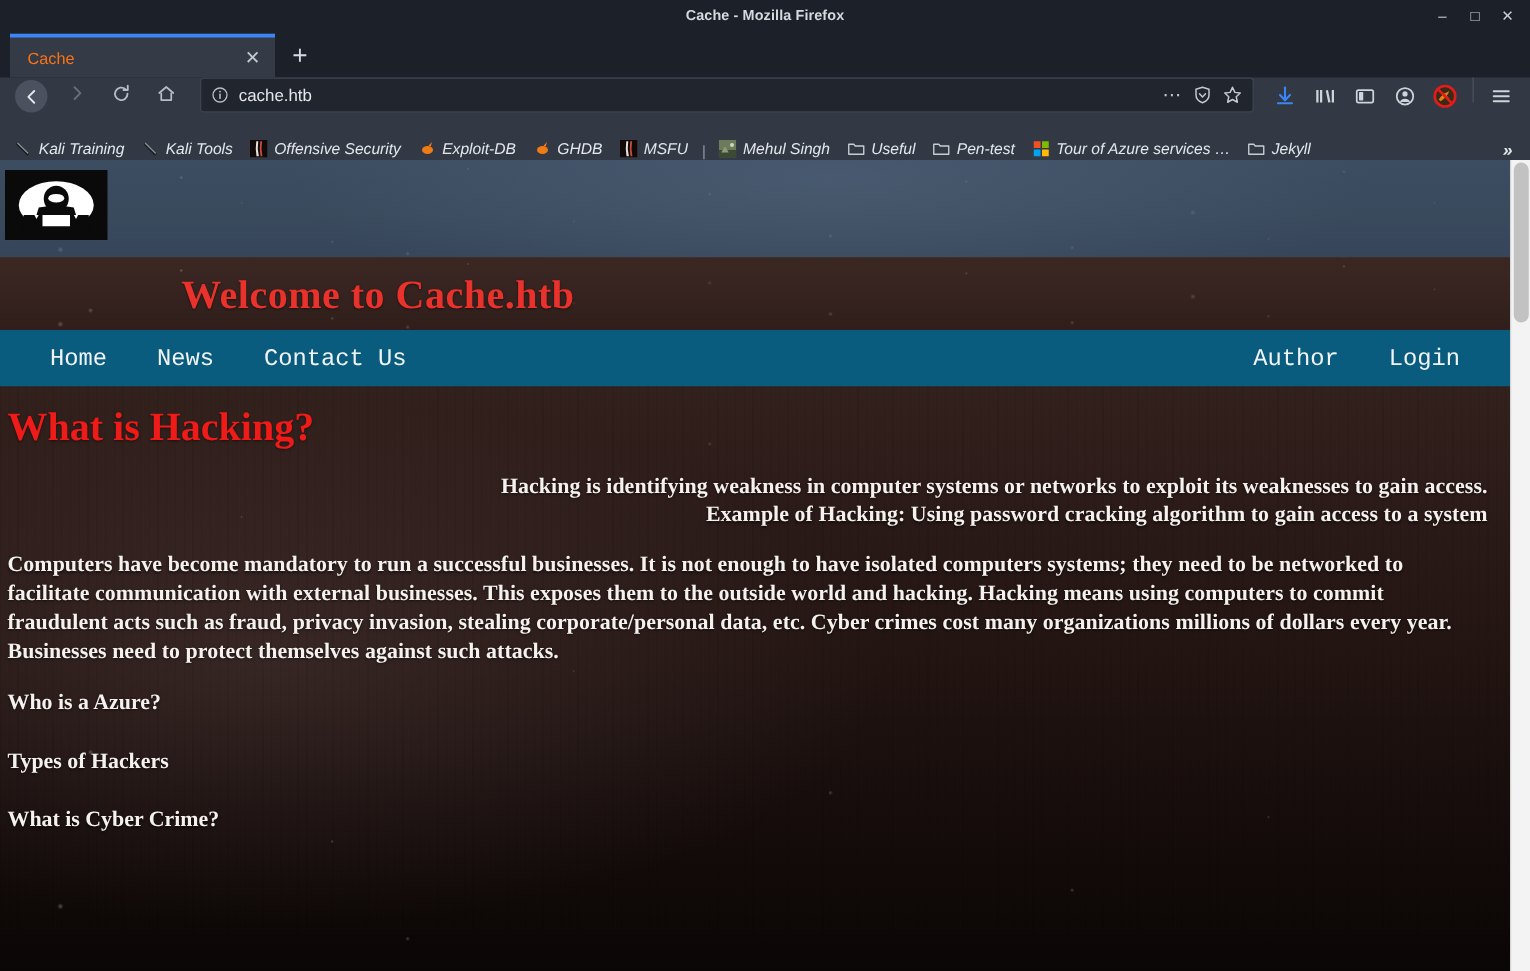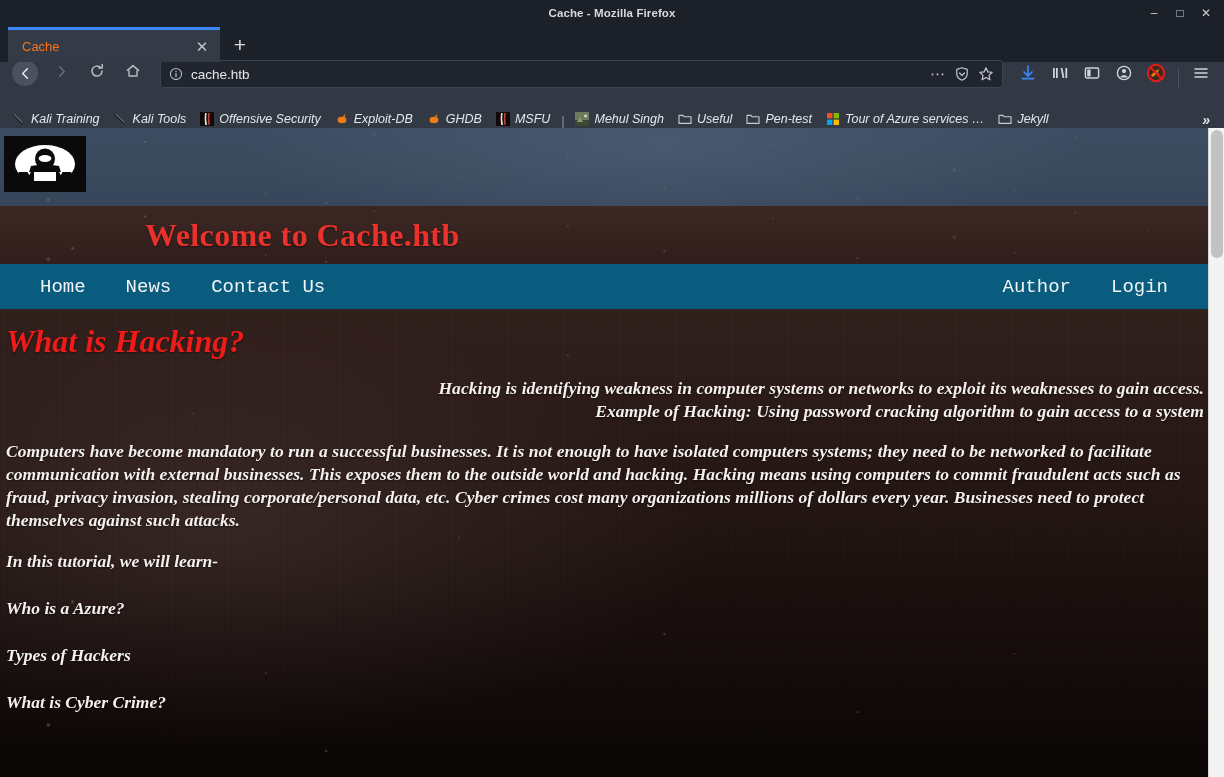--- a/index.html
+++ b/index.html
@@ -27,22 +27,22 @@
               padding-left: 8px; flex: 0 0 36px; }
   .tab { width: 212px; height: 35px; background: #343a46; border-top: 3px solid #3b85f5;
          display: flex; align-items: center; padding: 0 10px 0 14px; position: relative; }
   .tab .tab-label { flex: 1; color: #f97316; font-size: 13px; white-space: nowrap;
                     overflow: hidden; text-overflow: ellipsis; }
   .tab .tab-close { color: #c3c7ce; font-size: 15px; line-height: 1; width: 16px;
                     text-align: center; }
   .newtab { width: 40px; height: 35px; color: #d7dae0; font-size: 21px; display: flex;
             align-items: center; justify-content: center; font-weight: 300; }
 
-  .navbar { height: 38px; background: #323844; display: flex; align-items: flex-end;
-            padding: 12px 8px; gap: 2px; flex: 0 0 38px; }
+  .navbar { height: 38px; background: #323844; display: flex; align-items: flex-start;
+            padding: 0 8px; gap: 2px; flex: 0 0 38px; }
   .navbtn { width: 34px; height: 30px; display: flex; align-items: center;
             justify-content: center; color: #b7bcc5; }
   .navbtn.back { color: #e8eaee; }
   .navbtn.back .circ { width: 26px; height: 26px; border-radius: 50%; background: #4b515e;
                        display: flex; align-items: center; justify-content: center; }
   .navbtn.fwd { color: #676e7c; }
   .urlbar { flex: 1; height: 28px; margin: 0 8px; background: #21252e; border: 1px solid #3d4450;
             border-radius: 3px; display: flex; align-items: center; padding: 0 8px; gap: 8px; }
   .urlbar .ico { color: #b7bcc5; font-size: 13px; display: flex; align-items: center; }
   .urlbar .urltext { flex: 1; color: #e4e7ec; font-size: 13.5px; }
@@ -104,22 +104,22 @@
                font-family: "Liberation Serif", serif; font-weight: bold; font-size: 32px;
                letter-spacing: .4px; text-shadow: 0 1px 2px rgba(0,0,0,.5); text-align: right; }
 
   .nav { height: 45px; background: #0a5c7e; display: flex; align-items: center;
          padding: 0 20px; position: relative; }
   .nav .left, .nav .right { display: flex; align-items: center; }
   .nav .right { margin-left: auto; }
   .navlink { color: #f1f4f6; font-family: Liberation Mono, monospace; font-size: 19px;
              padding: 0 20px; text-decoration: none; white-space: nowrap; }
 
-  .content { position: relative; padding: 14px 4px 0 6px; color: #f4f1ee;
-             font-family: "Liberation Serif", serif; font-style: italic; }
+  .content { position: relative; padding: 14px 18px 0 6px; color: #f4f1ee;
+             font-family: "Liberation Serif", serif; }
   .h1 { color: #ee1b18; font-size: 32px; font-weight: bold; line-height: 1.18;
         margin-bottom: 16px; text-shadow: 0 1px 2px rgba(0,0,0,.45); }
   .para { font-size: 17.5px; font-weight: bold; line-height: 23px; margin-bottom: 18px;
           text-shadow: 0 1px 2px rgba(0,0,0,.6); letter-spacing: .05px; }
   .para.tight { margin-bottom: 17px; text-align: right; }
   .lead { font-size: 17.5px; font-weight: bold; line-height: 23px; margin-bottom: 24px;
           text-shadow: 0 1px 2px rgba(0,0,0,.6); }
 
   
   .scrollbar { width: 16px; background: #f3f3f3; border-left: 1px solid #d6d6d6;
@@ -394,21 +394,20 @@
         </div>
       </div>
 
       <div class="content">
         <div class="h1">What is Hacking?</div>
         <div class="para tight">
           <div>Hacking is identifying weakness in computer systems or networks to exploit its weaknesses to gain access.</div>
           <div>Example of Hacking: Using password cracking algorithm to gain access to a system</div>
         </div>
         <div class="para">Computers have become mandatory to run a successful businesses. It is not enough to have isolated computers systems; they need to be networked to facilitate communication with external businesses. This exposes them to the outside world and hacking. Hacking means using computers to commit fraudulent acts such as fraud, privacy invasion, stealing corporate/personal data, etc. Cyber crimes cost many organizations millions of dollars every year. Businesses need to protect themselves against such attacks.</div>
-        <div class="lead">In this tutorial, we will learn-</div>
         <div class="lead">Who is a Azure?</div>
         <div class="lead">Types of Hackers</div>
         <div class="lead">What is Cyber Crime?</div>
       </div>
     </div>
 
     <div class="scrollbar">
       <div class="scrollthumb"></div>
     </div>
   </div>

